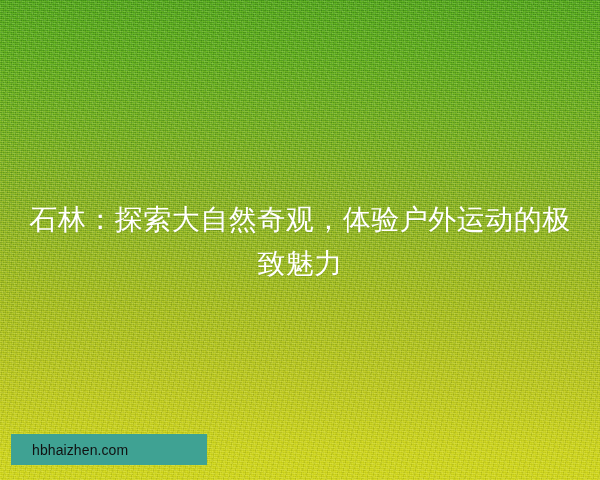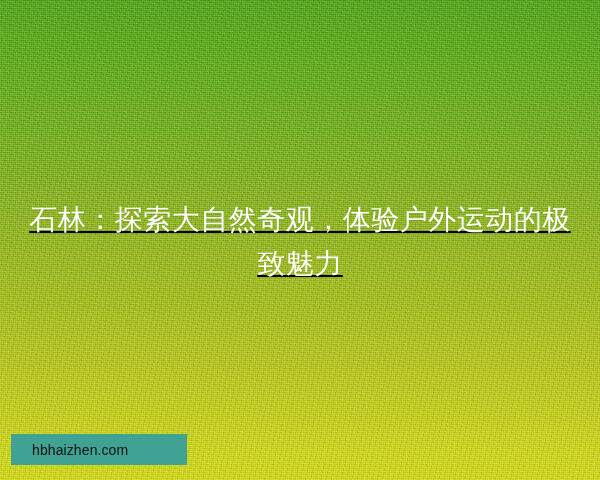--- a/index.html
+++ b/index.html
@@ -54,39 +54,38 @@
   }
 
   #title-block {
     position: absolute;
     left: 0;
     right: 0;
     top: 198px;
     padding: 0 28px;
     text-align: center;
     z-index: 3;
-    text-decoration: underline;
   }
 
   #title-text {
     display: block;
     color: #ffffff;
     font-size: 28px;
     line-height: 44px;
     font-weight: 400;
     letter-spacing: 0.5px;
     white-space: pre-wrap;
     text-shadow: 0 1px 1px rgba(60, 90, 10, 0.18);
   }
 
   #watermark {
     position: absolute;
     left: 11px;
     top: 434px;
-    width: 176px;
+    width: 196px;
     height: 31px;
     background: #3fa293;
     display: flex;
     align-items: center;
     z-index: 4;
   }
 
   #watermark-text {
     color: #111111;
     font-size: 14px;

